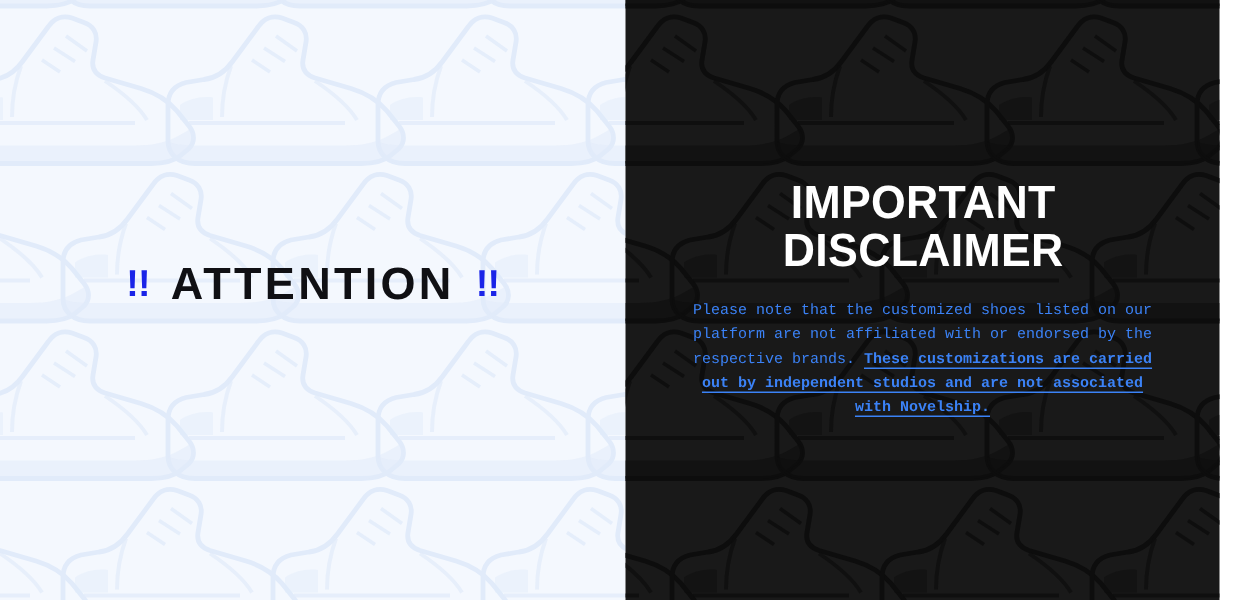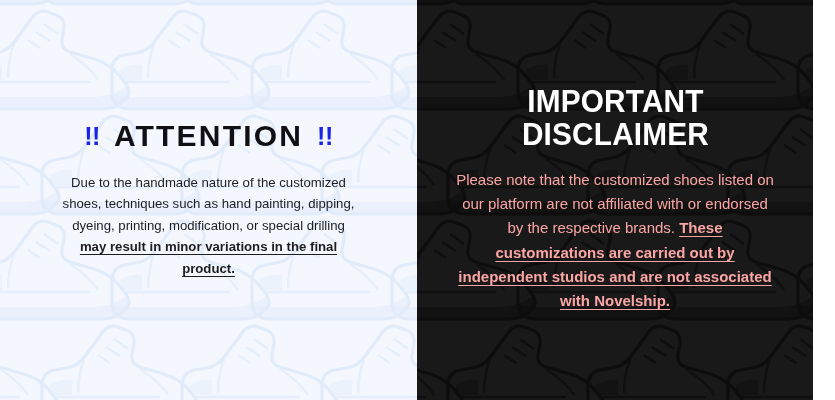--- a/index.html
+++ b/index.html
@@ -95,25 +95,26 @@
     font-weight: 700;
     line-height: 1.04;
     letter-spacing: 0.2px;
     color: #ffffff;
     text-transform: uppercase;
     transform: scaleX(0.96);
   }
   .disclaimer-heading .hl { display: block; }
 
   .body-right {
-    font-size: 15px;
+    font-size: 10px;
     line-height: 1.62;
-    color: #fca5a5;
+    color: #3b82f6;
     max-width: 318px;
     margin: 0;
+    font-family: Liberation Mono, monospace;
   }
   .body-right .emph {
     font-weight: 700;
     text-decoration: underline;
     text-underline-offset: 2.5px;
   }
 </style>
 </head>
 <body>
 
@@ -173,21 +174,20 @@
     </div>
 
     <div class="panel-content">
 
       <div class="attention-heading">
         <span class="bangs">!!</span>
         <span class="attention-word">ATTENTION</span>
         <span class="bangs">!!</span>
       </div>
 
-      <p class="body-left"><span>Due to the handmade nature of the customized shoes, techniques such as hand painting, dipping, dyeing, printing, modification, or special drilling </span><span class="emph">may result in minor variations in the final product.</span></p>
 
     </div>
   </section>
 
   <section class="panel panel-right">
 
     <div class="pattern">
       <svg viewBox="0 0 498 500" preserveAspectRatio="xMidYMid slice" aria-hidden="true">
         <defs>
           <g id="sneakerD">

